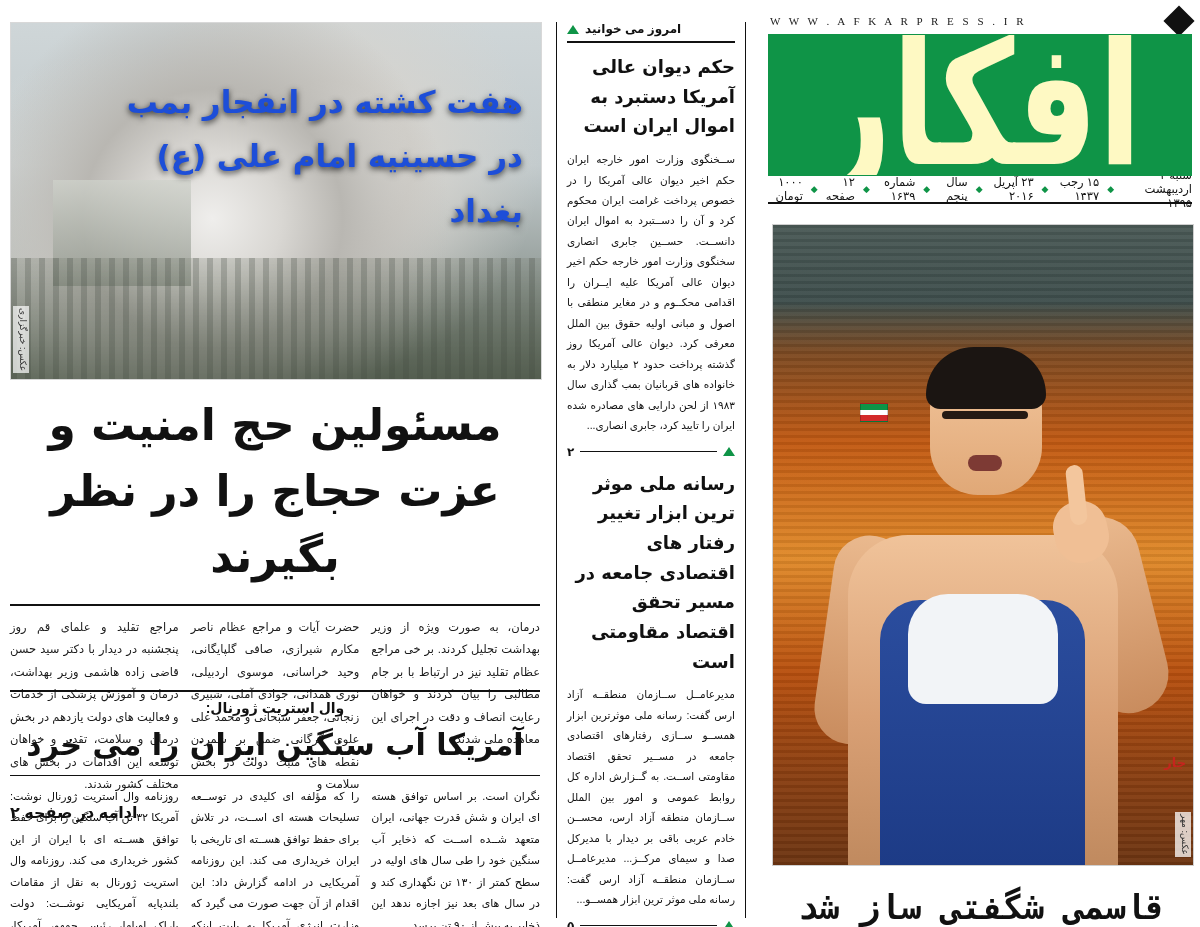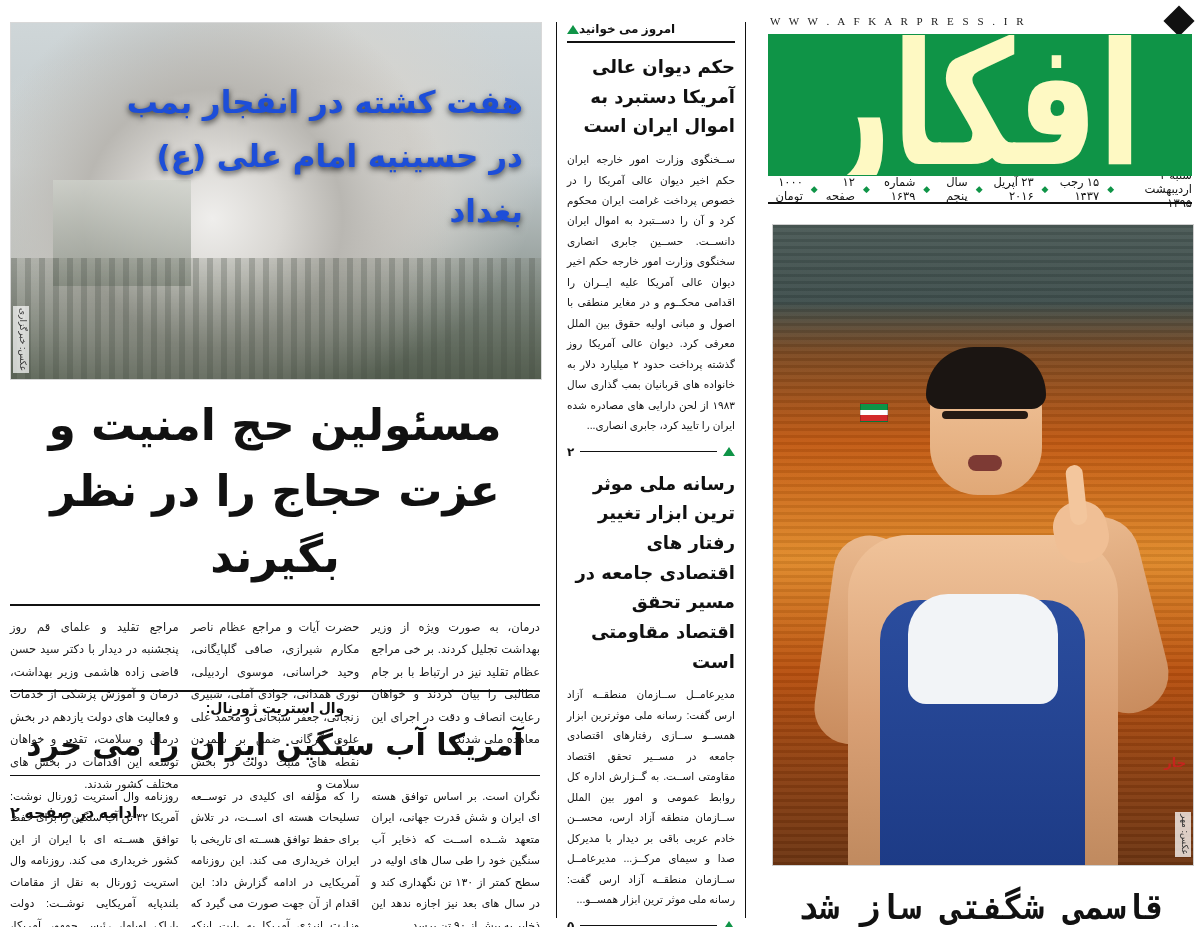--- a/index.html
+++ b/index.html
@@ -47,21 +47,21 @@
   .wsj .tophr{height:2px;background:#111;margin-bottom:8px;}
   .wsj .kicker{text-align:center;font-size:14px;font-weight:bold;margin:0 0 6px;}
   .wsj h2{margin:0 0 8px;text-align:center;font-size:30px;line-height:1.5;font-weight:bold;font-family:"DejaVu Sans",sans-serif;}
   .wsj .hr2{height:1px;background:#111;margin:8px 0 10px;}
   .wsj-cols{display:flex;gap:12px;direction:rtl;font-size:11px;line-height:1.95;text-align:justify;}
   .wsj-cols .c{flex:1;}
 
   
   .midcol{position:absolute;top:22px;left:556px;width:190px;height:896px;
       border-right:1px solid #111;border-left:1px solid #111;padding:0 10px;box-sizing:border-box;}
-  .mid-head{display:flex;align-items:center;justify-content:flex-end;border-bottom:2px solid #111;padding-bottom:5px;margin-bottom:9px;}
+  .mid-head{display:flex;align-items:center;justify-content:flex-end;gap:6px;border-bottom:2px solid #111;padding-bottom:5px;margin-bottom:9px;}
   .mid-head .label{font-size:12px;font-weight:bold;}
   .mid-head .tri{width:0;height:0;border-left:6px solid transparent;border-right:6px solid transparent;border-bottom:9px solid #0f9447;}
   .mid-item{margin-bottom:6px;}
   .mid-item h3{margin:0 0 8px;text-align:right;font-size:18px;line-height:1.65;font-weight:bold;font-family:"DejaVu Sans",sans-serif;}
   .mid-item p{margin:0;font-size:10.5px;line-height:1.95;text-align:justify;}
   .mid-sep{display:flex;align-items:center;gap:6px;margin:9px 0 10px;}
   .mid-sep .line{flex:1;height:1px;background:#111;}
   .mid-sep .num{font-size:12px;font-weight:bold;}
   .mid-sep .tri{width:0;height:0;border-left:6px solid transparent;border-right:6px solid transparent;border-bottom:9px solid #0f9447;}
 

